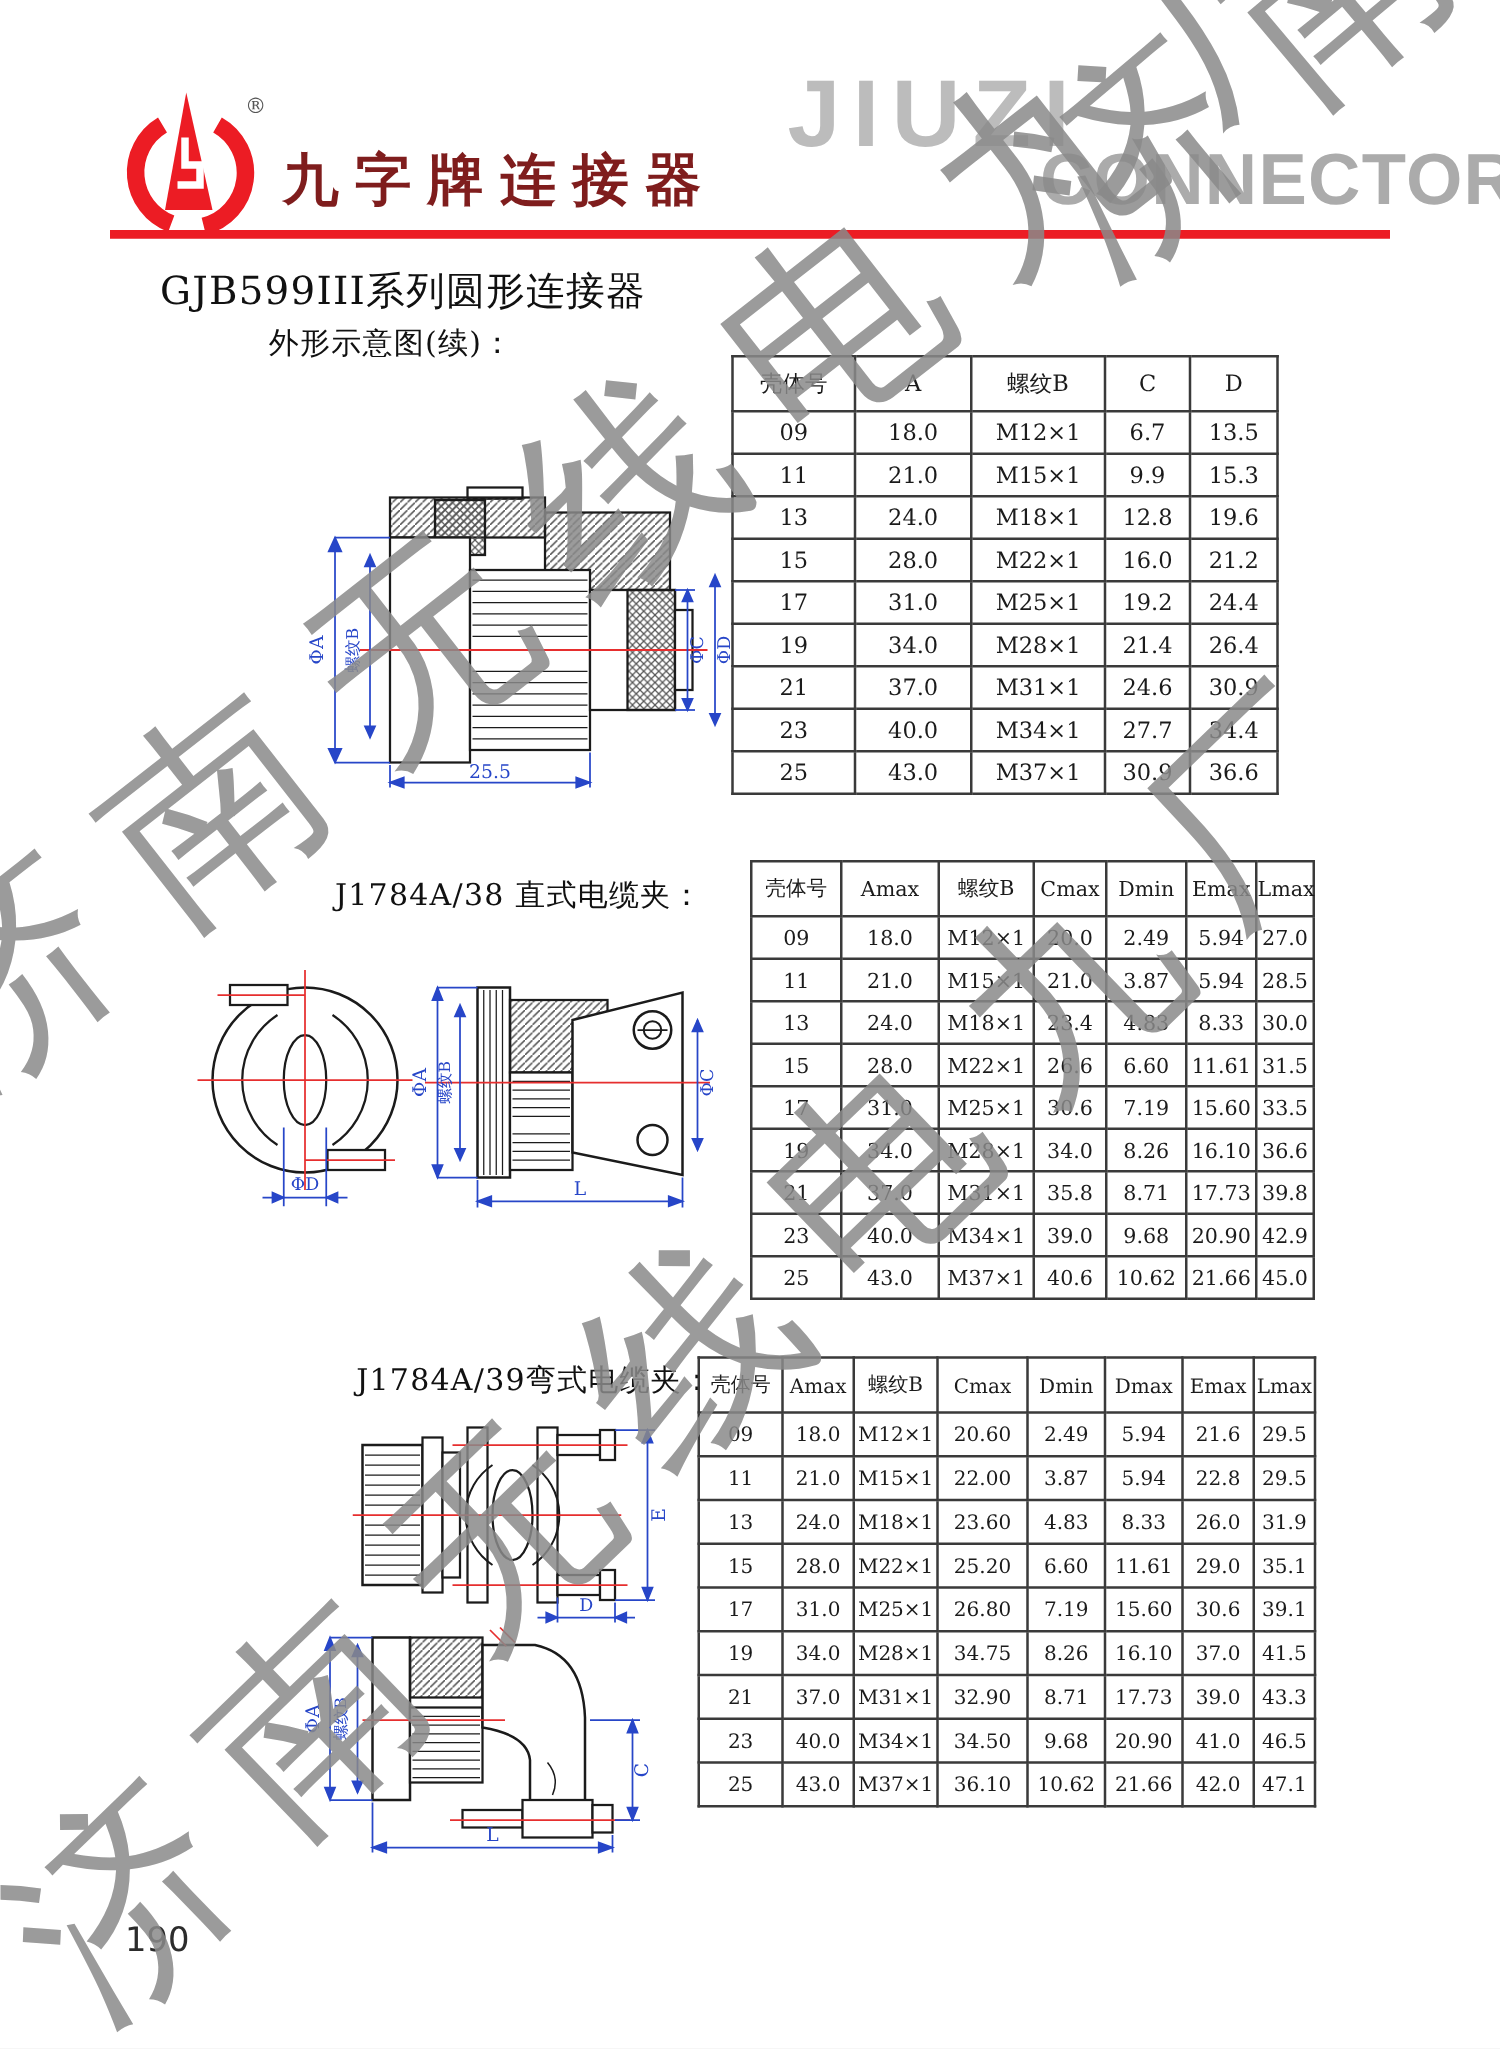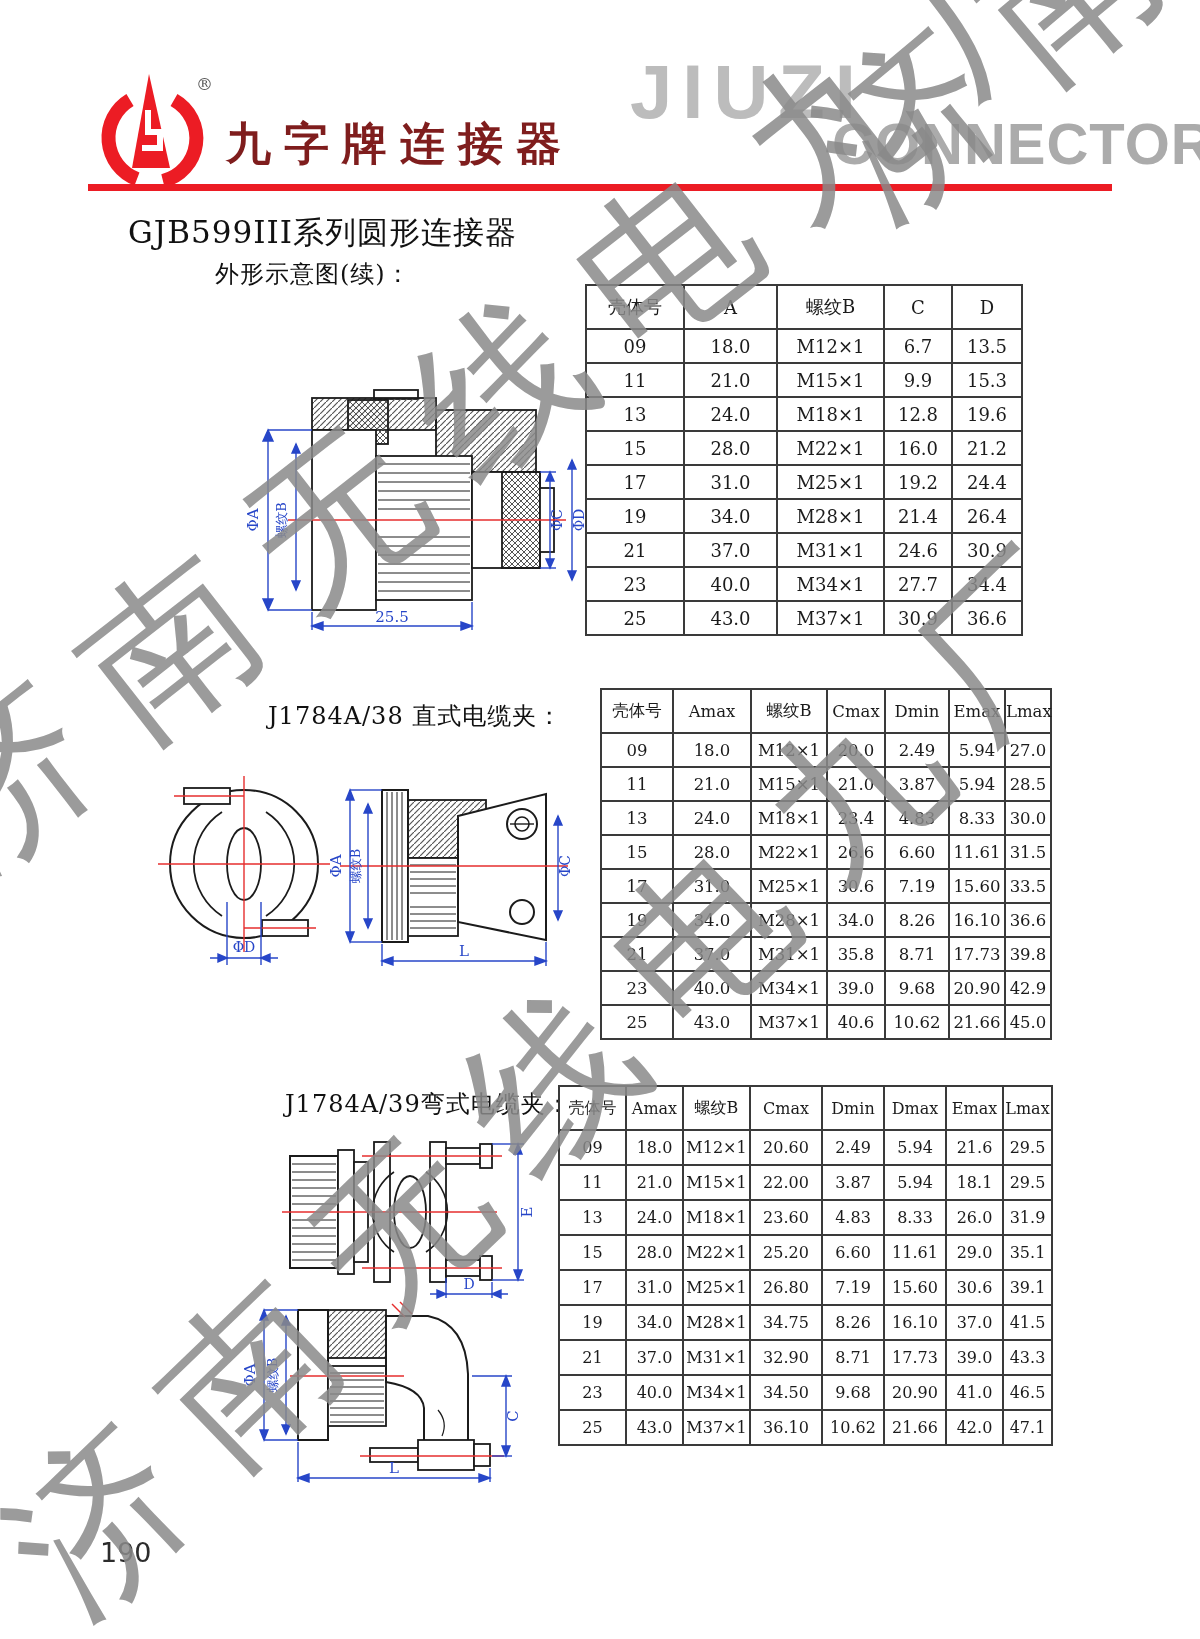--- a/index.html
+++ b/index.html
@@ -531,21 +531,21 @@
           <td>21.6</td>
           <td>29.5</td>
         </tr>
         <tr>
           <td>11</td>
           <td>21.0</td>
           <td>M15×1</td>
           <td>22.00</td>
           <td>3.87</td>
           <td>5.94</td>
-          <td>18.1</td>
+          <td>22.8</td>
           <td>29.5</td>
         </tr>
         <tr>
           <td>13</td>
           <td>24.0</td>
           <td>M18×1</td>
           <td>23.60</td>
           <td>4.83</td>
           <td>8.33</td>
           <td>26.0</td>

